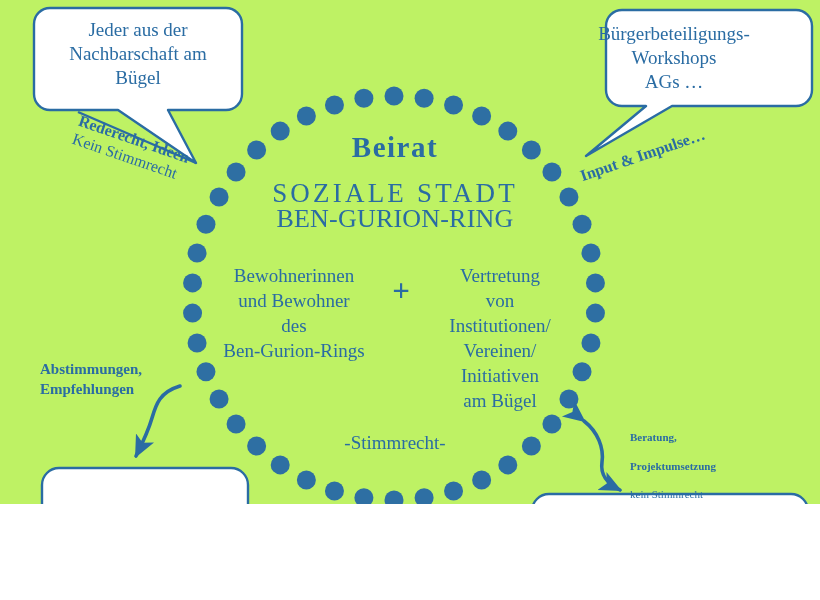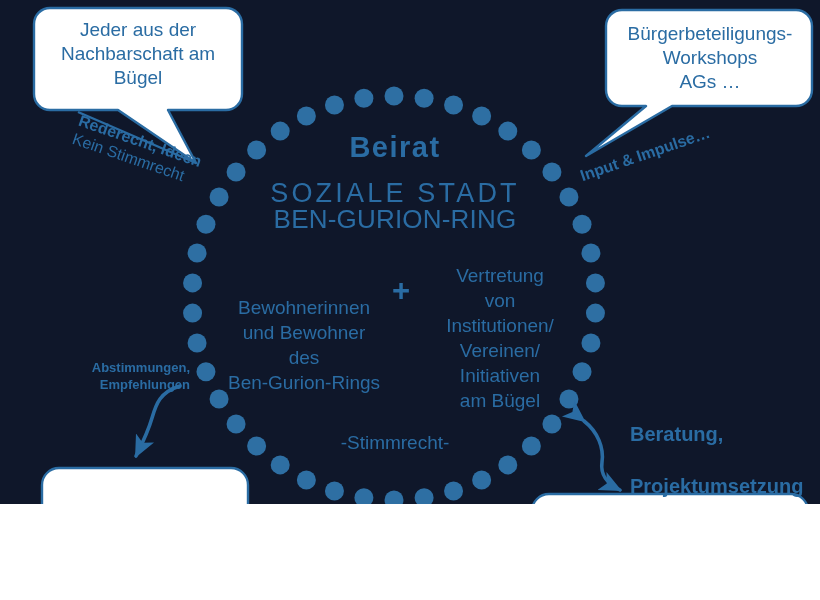--- a/index.html
+++ b/index.html
@@ -4,22 +4,22 @@
 <style>
   html, body {
     margin: 0;
     padding: 0;
     background: #ffffff;
   }
   #canvas {
     position: relative;
     width: 820px;
     height: 504px;
-    background: #0f172a;
-    font-family: Liberation Sans, sans-serif;
+    background: #bef264;
+    font-family: Liberation Serif, serif;
     overflow: hidden;
   }
   svg.layer {
     position: absolute;
     left: 0;
     top: 0;
     width: 820px;
     height: 600px;
     pointer-events: none;
   }
@@ -31,21 +31,21 @@
     white-space: pre-line;
   }
 
   
   .bubble-text {
     font-size: 19px;
     line-height: 1.25;
     color: #2a6ca3;
   }
   #bubble-top-left-text   { left: 40px;  top: 18px;  width: 196px; }
-  #bubble-top-right-text  { left: 612px; top: 22px;  width: 196px; }
+  #bubble-top-right-text  { left: 576px; top: 22px;  width: 196px; }
   #box-bottom-left-text   { left: 46px;  top: 478px; width: 198px; }
   #box-bottom-right-text  { left: 536px; top: 503px; width: 268px; }
 
   
   #center-title {
     left: 260px; top: 130px; width: 270px;
     font-size: 29px;
     font-weight: bold;
     letter-spacing: 1.5px;
     color: #2a6ca3;
@@ -58,24 +58,23 @@
   }
   #center-subtitle-2 {
     left: 260px; top: 204px; width: 270px;
     font-size: 26px;
     letter-spacing: 0.2px;
     color: #2a6ca3;
   }
 
   
   #center-col-left {
-    left: 218px; top: 263px; width: 172px;
+    left: 208px; top: 263px; width: 172px;
     font-size: 19px;
     line-height: 1.32;
-    margin-top: 32px;
   }
   #center-col-right {
     left: 420px; top: 263px; width: 160px;
     font-size: 19px;
     line-height: 1.32;
   }
   #center-plus {
     left: 386px; top: 275px; width: 30px;
     font-size: 31px;
     font-weight: bold;
@@ -105,28 +104,28 @@
     left: 578px; top: 168px;
     transform: rotate(-19deg);
     transform-origin: 0 0;
     font-size: 16px;
     font-weight: bold;
   }
 
   
   #label-abstimmungen {
     left: 40px; top: 360px; width: 150px;
-    font-size: 13px;
-    font-weight: bold;
-    text-align: right;
+    font-size: 15px;
+    font-weight: bold;
+    text-align: left;
     line-height: 1.3;
   }
   #label-beratung {
-    left: 630px; top: 395px; width: 165px;
-    font-size: 20px;
+    left: 630px; top: 416px; width: 165px;
+    font-size: 11px;
     text-align: left;
     line-height: 1.3;
   }
   #label-beratung .b1 { font-weight: bold; display: block; }
   #label-beratung .b2 { font-weight: bold; display: block; }
   #label-beratung .b3 { font-weight: normal; display: block; }
 </style>
 </head>
 <body>
 

